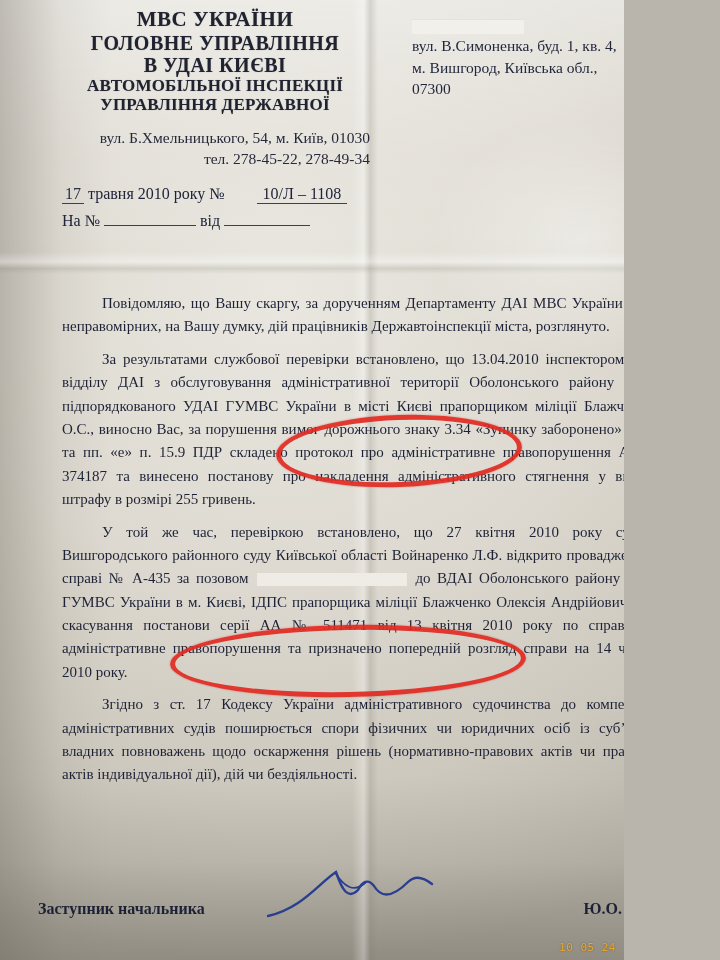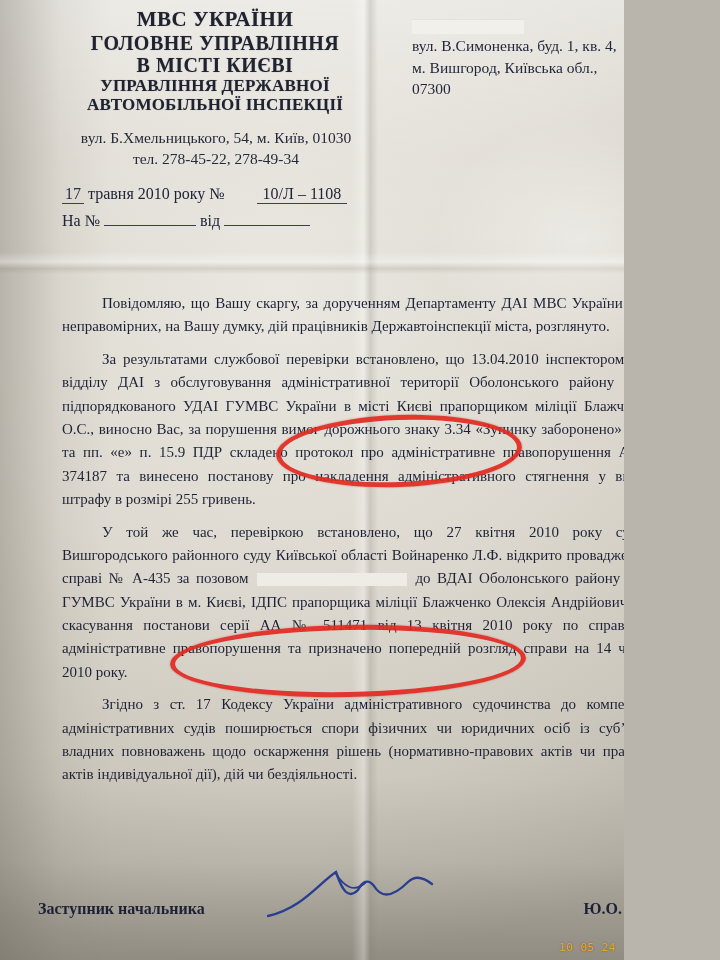--- a/index.html
+++ b/index.html
@@ -74,21 +74,21 @@
   .lh-1 { font-size: 21px; }
   .lh-2 { font-size: 20px; }
   .lh-3 { font-size: 20px; }
   .lh-4 { font-size: 17px; letter-spacing: 0.2px; }
   .lh-5 { font-size: 17px; letter-spacing: 0.2px; }
 
   .lh-addr {
     margin-top: 14px;
     font-size: 15.5px;
     font-weight: normal;
-    text-align: center;
+    text-align: right;
     padding-left: 2px;
     line-height: 1.35;
     color: #26293a;
   }
 
   
   .datenum {
     position: absolute;
     left: 62px;
     top: 185px;
@@ -235,23 +235,23 @@
   <div class="shade-top"></div>
   <div class="shade-left"></div>
   <div class="shade-bottom"></div>
   <div class="crease-v"></div>
   <div class="crease-h"></div>
   <div class="glare"></div>
 
   <div class="letterhead">
     <div class="lh-line lh-1">МВС УКРАЇНИ</div>
     <div class="lh-line lh-2">ГОЛОВНЕ УПРАВЛІННЯ</div>
-    <div class="lh-line lh-3">В МІСТІ КИЄВІ</div>
+    <div class="lh-line lh-3">В УДАІ КИЄВІ</div>
+    <div class="lh-line lh-5">АВТОМОБІЛЬНОЇ ІНСПЕКЦІЇ</div>
     <div class="lh-line lh-4">УПРАВЛІННЯ ДЕРЖАВНОЇ</div>
-    <div class="lh-line lh-5">АВТОМОБІЛЬНОЇ ІНСПЕКЦІЇ</div>
     <div class="lh-addr">
       <div>вул. Б.Хмельницького, 54, м. Київ, 01030</div>
       <div>тел. 278-45-22, 278-49-34</div>
     </div>
   </div>
 
   <div class="datenum">
     <div class="row1">
       <span class="dd">17</span>
       <span>травня 2010 року</span>

